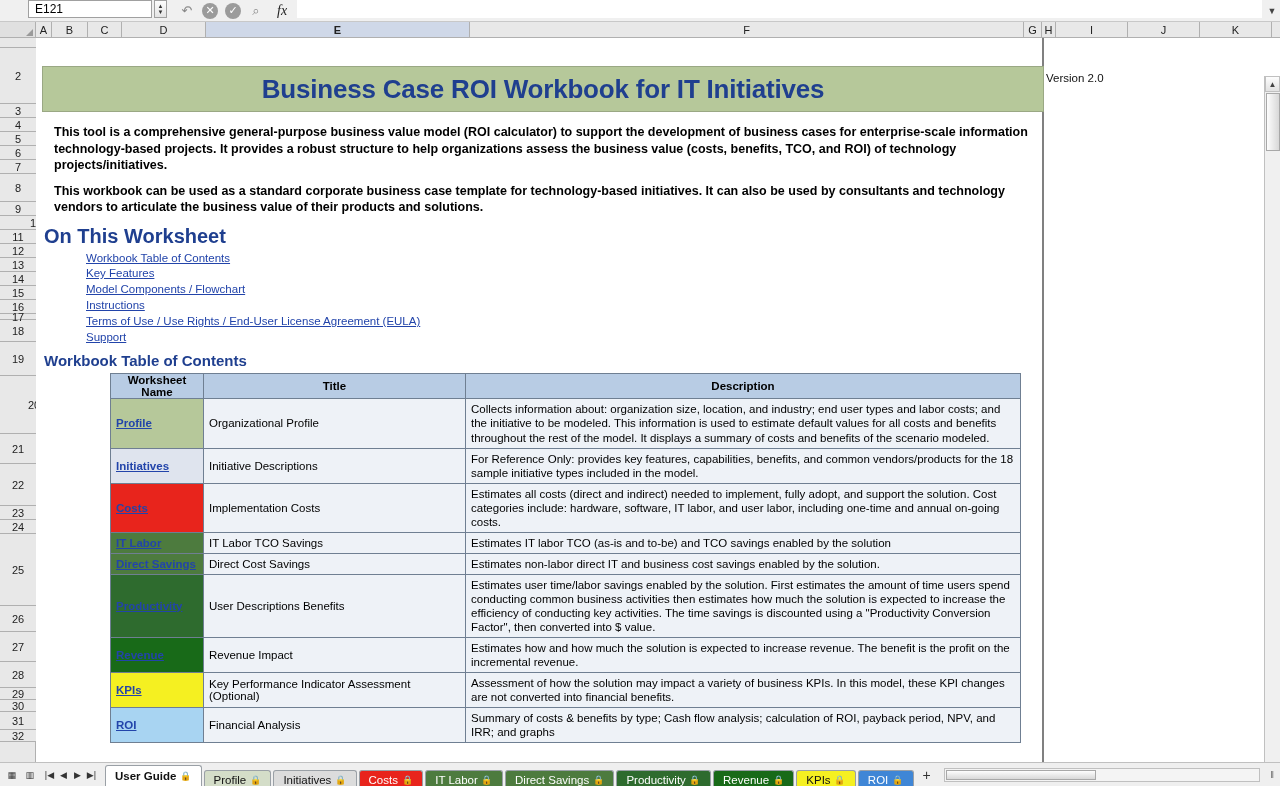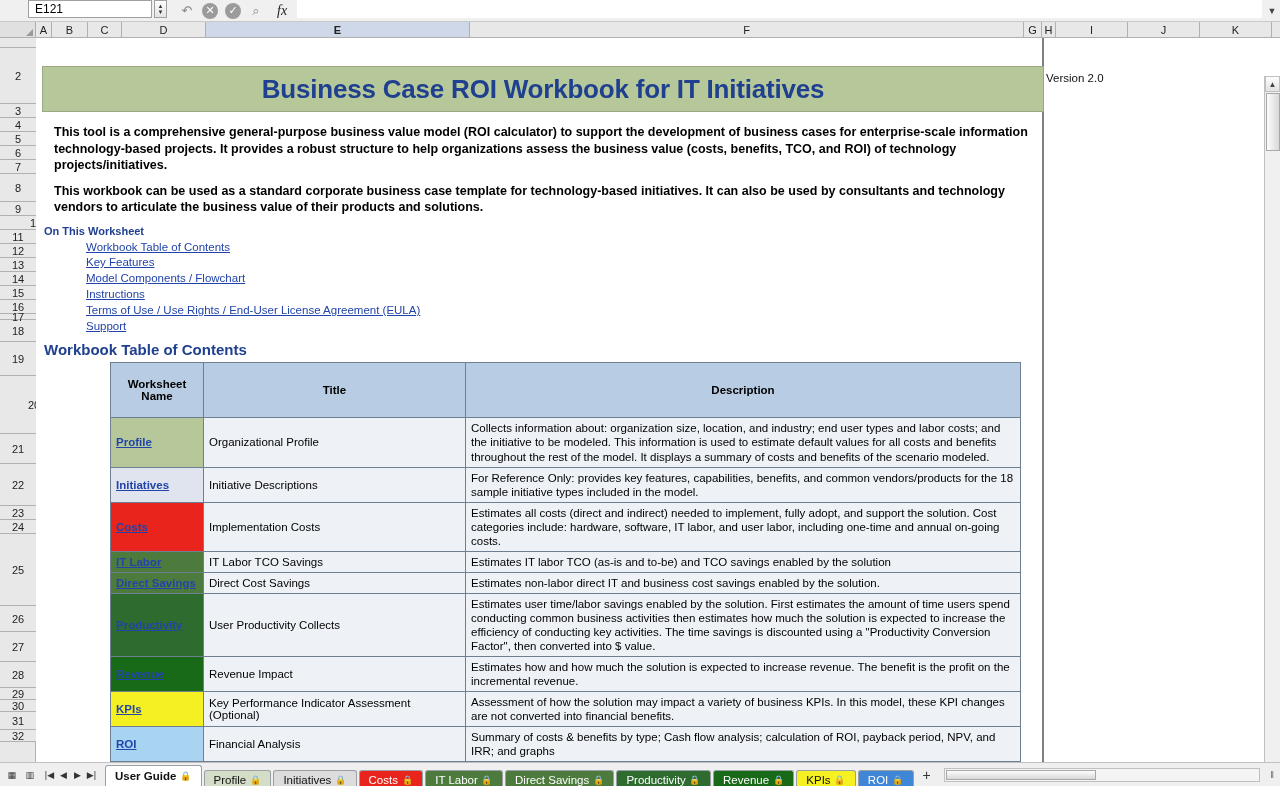--- a/index.html
+++ b/index.html
@@ -93,37 +93,37 @@
   }
   .version {
     position:absolute; left:1046px; top:72px; font-size:11.5px; color:#111;
   }
   .intro {
     margin-top: 12px; padding: 0 12px 0 12px;
     font-size: 12.5px; font-weight: bold; color:#000; line-height:1.32;
   }
   .intro p { margin: 0 0 9px 0; }
   .sec-head {
-    font-size: 11px; font-weight:bold; color:#1f3f8f;
+    font-size: 20px; font-weight:bold; color:#1f3f8f;
     margin: 6px 17px 3px 2px;
   }
   .link-list { margin-left: 44px; }
   .link-list a {
     display:block; font-size: 11.5px; color:#2244aa; text-decoration: underline;
     line-height: 1.29; margin-bottom:1px;
   }
   .toc-head { font-size: 15px; font-weight:bold; color:#1f3f8f; margin: 8px 0 4px 2px;}
 
   table.toc {
     border-collapse: collapse; margin-left: 68px; width: 910px;
     font-size: 11.5px; table-layout: fixed;
   }
   table.toc th {
     background:#b8cce4; border:1px solid #6f7f92;
-    font-weight:bold; font-size: 11.5px; color:#000; padding:15px 4px;
+    font-weight:bold; font-size: 11.5px; color:#000; padding:0 4px;
     text-align:center; vertical-align:middle;
   }
   table.toc td {
     border:1px solid #6f7f92; padding: 3px 5px; vertical-align: middle;
     color:#000; background:#eef2f7;
   }
   td.wsname { text-align:left; padding-left:6px; }
   td.wsname a { text-decoration:underline; font-weight:bold; font-size:11.5px; }
   td.title-cell { background:#eef2f7; }
   td.desc { background:#eef2f7; line-height:1.22; }
@@ -299,21 +299,21 @@
                 <td class="title-cell">IT Labor TCO Savings</td>
                 <td class="desc">Estimates IT labor TCO (as-is and to-be) and TCO savings enabled by the solution</td>
               </tr>
               <tr>
                 <td class="wsname" style="background: rgb(77, 123, 62);"><a href="#" style="color: rgb(34, 68, 170);">Direct Savings</a></td>
                 <td class="title-cell">Direct Cost Savings</td>
                 <td class="desc">Estimates non-labor direct IT and business cost savings enabled by the solution.</td>
               </tr>
               <tr>
                 <td class="wsname" style="background: rgb(46, 107, 46);"><a href="#" style="color: rgb(34, 68, 170);">Productivity</a></td>
-                <td class="title-cell">User Productivity Collects</td>
+                <td class="title-cell">User Descriptions Benefits</td>
                 <td class="desc">Estimates user time/labor savings enabled by the solution.  First estimates the amount of time users spend conducting common business activities then estimates how much the solution is expected to increase the efficiency of conducting key activities.  The time savings is discounted using a "Productivity Conversion Factor", then converted into $ value.</td>
               </tr>
               <tr>
                 <td class="wsname" style="background: rgb(24, 106, 24);"><a href="#" style="color: rgb(34, 68, 170);">Revenue</a></td>
                 <td class="title-cell">Revenue Impact</td>
                 <td class="desc">Estimates how and how much the solution is expected to increase revenue.  The benefit is the profit on the incremental revenue.</td>
               </tr>
               <tr>
                 <td class="wsname" style="background: rgb(245, 240, 33);"><a href="#" style="color: rgb(34, 68, 170);">KPIs</a></td>
                 <td class="title-cell">Key Performance Indicator Assessment (Optional)</td>

